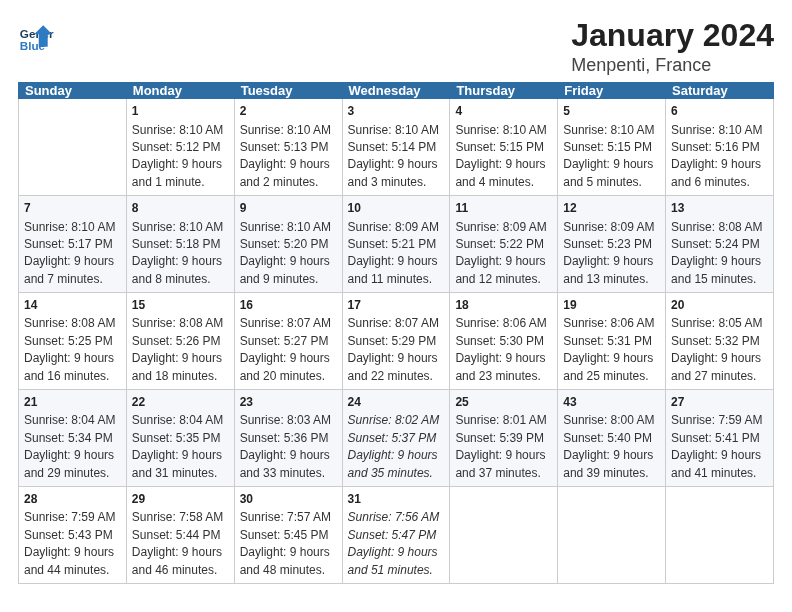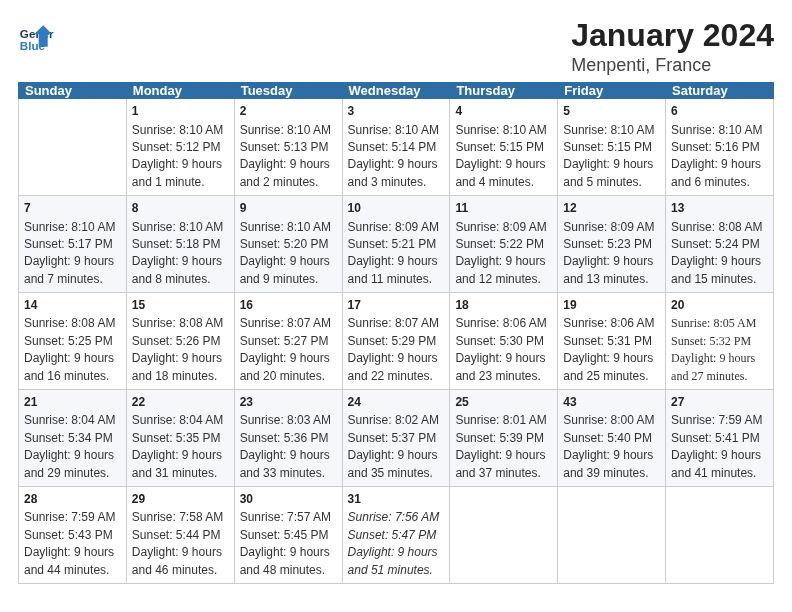--- a/index.html
+++ b/index.html
@@ -254,21 +254,21 @@
           </td>
           <td>
             <span class="day-num">19</span>
             <div class="day-info" style="white-space: pre-line;">Sunrise: 8:06 AM
 Sunset: 5:31 PM
 Daylight: 9 hours
 and 25 minutes.</div>
           </td>
           <td>
             <span class="day-num">20</span>
-            <div class="day-info" style="white-space: pre-line; font-family: Liberation Serif, serif;">Sunrise: 8:05 AM
+            <div class="day-info" style="white-space: pre-line;">Sunrise: 8:05 AM
 Sunset: 5:32 PM
 Daylight: 9 hours
 and 27 minutes.</div>
           </td>
         </tr>
         <tr>
           <td>
             <span class="day-num">21</span>
             <div class="day-info" style="white-space: pre-line;">Sunrise: 8:04 AM
 Sunset: 5:34 PM
@@ -284,21 +284,21 @@
           </td>
           <td>
             <span class="day-num">23</span>
             <div class="day-info" style="white-space: pre-line;">Sunrise: 8:03 AM
 Sunset: 5:36 PM
 Daylight: 9 hours
 and 33 minutes.</div>
           </td>
           <td>
             <span class="day-num">24</span>
-            <div class="day-info" style="white-space: pre-line;">Sunrise: 8:02 AM
+            <div class="day-info" style="white-space: pre-line; font-style: italic;">Sunrise: 8:02 AM
 Sunset: 5:37 PM
 Daylight: 9 hours
 and 35 minutes.</div>
           </td>
           <td>
             <span class="day-num">25</span>
             <div class="day-info" style="white-space: pre-line;">Sunrise: 8:01 AM
 Sunset: 5:39 PM
 Daylight: 9 hours
 and 37 minutes.</div>

